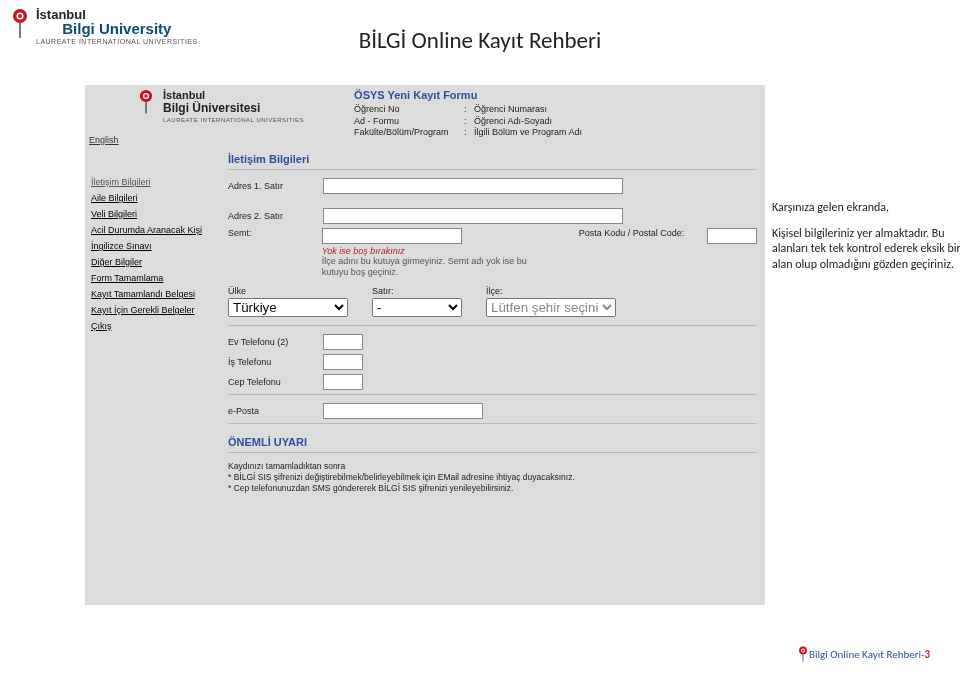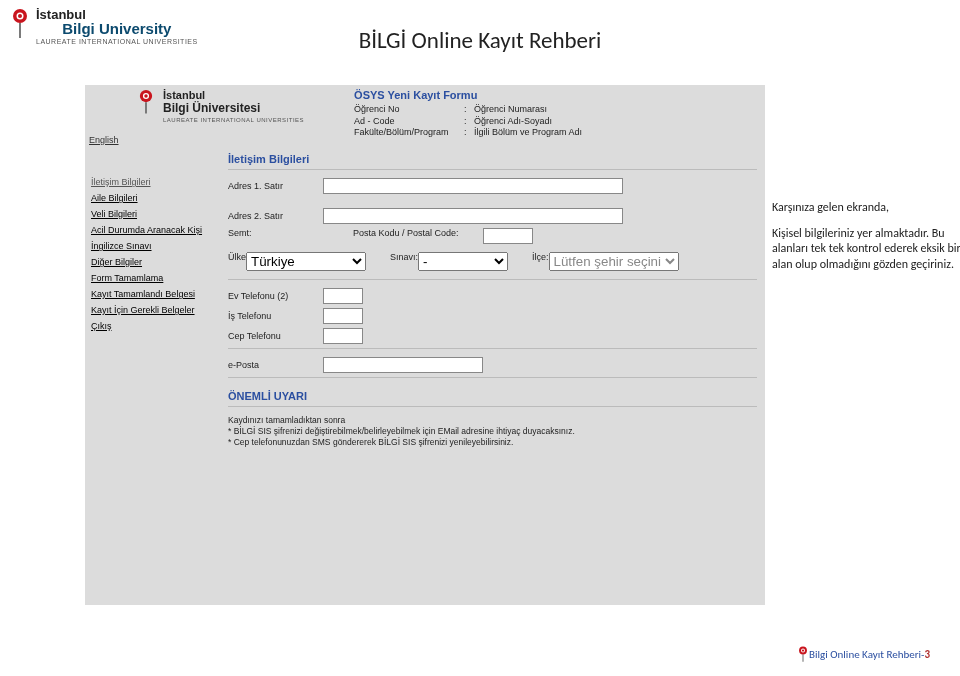--- a/index.html
+++ b/index.html
@@ -46,21 +46,21 @@
   .form-row .lbl { width: 95px; }
   .form-row input[type=text] { height:16px; border:1px solid #888; background:#fff; font-size:9px; padding:0 2px; }
   .adres-input { width: 300px; }
   .semt-input  { width: 140px; }
   .pk-input    { width: 50px; }
   .pk-lbl { margin-left: 30px; width: 130px; }
   .hint-red { color:#c02020; font-style: italic; font-size:9px; margin-top:2px; }
   .hint-grey { color:#555; font-size:9px; line-height:1.2; max-width:230px; }
 
   .loc-row { display:flex; align-items:center; gap:4px; margin: 8px 0; font-size:9px; }
-  .loc-col { display:flex; flex-direction:row; }
+  .loc-col { display:flex; flex-direction:column; }
   .loc-col .lbl { margin-bottom:2px; }
   .loc-col select { width: 120px; }
   .loc-col .ilce-sel { width:130px; color:#888; }
 
   .phone-input { width: 40px; }
 
   .warning-box { background:#dcdcdc; margin-top:8px; padding: 4px 0; }
   .warning-title { color:#2b4fa0; font-weight:700; font-size:11px; margin-bottom:2px; }
   .warning-body { font-size:8.5px; line-height:1.3; }
 
@@ -112,21 +112,21 @@
       </div>
     </div>
     <div class="form-head-right">
       <div class="form-title">ÖSYS Yeni Kayıt Formu</div>
       <div class="form-info-row">
           <span class="lbl">Öğrenci No</span>
           <span class="sep">:</span>
           <span>Öğrenci Numarası</span>
         </div>
       <div class="form-info-row">
-          <span class="lbl">Ad - Code</span>
+          <span class="lbl">Ad - Formu</span>
           <span class="sep">:</span>
           <span>Öğrenci Adı-Soyadı</span>
         </div>
       <div class="form-info-row">
           <span class="lbl">Fakülte/Bölüm/Program</span>
           <span class="sep">:</span>
           <span>İlgili Bölüm ve Program Adı</span>
         </div>
     </div>
   </div>
@@ -155,31 +155,36 @@
         <span class="lbl">Adres 1. Satır</span>
         <input type="text" class="adres-input" style="">
       </div>
       <div class="form-row" style="margin-top:14px;">
         <span class="lbl">Adres 2. Satır</span>
         <input type="text" class="adres-input" style="">
       </div>
 
       <div class="form-row" style="align-items:flex-start;">
         <span class="lbl">Semt:</span>
+        <div>
+          <input type="text" class="semt-input" style="">
+          <div class="hint-red">Yok ise boş bırakınız</div>
+          <div class="hint-grey">İlçe adını bu kutuya girmeyiniz. Semt adı yok ise bu kutuyu boş geçiniz.</div>
+        </div>
         <span class="pk-lbl">Posta Kodu / Postal Code:</span>
         <input type="text" class="pk-input" style="">
       </div>
 
       <div class="loc-row">
         <div class="loc-col">
           <span class="lbl">Ülke</span>
           <select><option>Türkiye</option></select>
         </div>
         <div class="loc-col" style="margin-left:20px;">
-          <span class="lbl">Sınavı:</span>
+          <span class="lbl">Satır:</span>
           <select style="width:90px;"><option>-</option></select>
         </div>
         <div class="loc-col" style="margin-left:20px;">
           <span class="lbl">İlçe:</span>
           <select class="ilce-sel"><option>Lütfen şehir seçini.</option></select>
         </div>
       </div>
 
       <div class="hr"></div>
 

